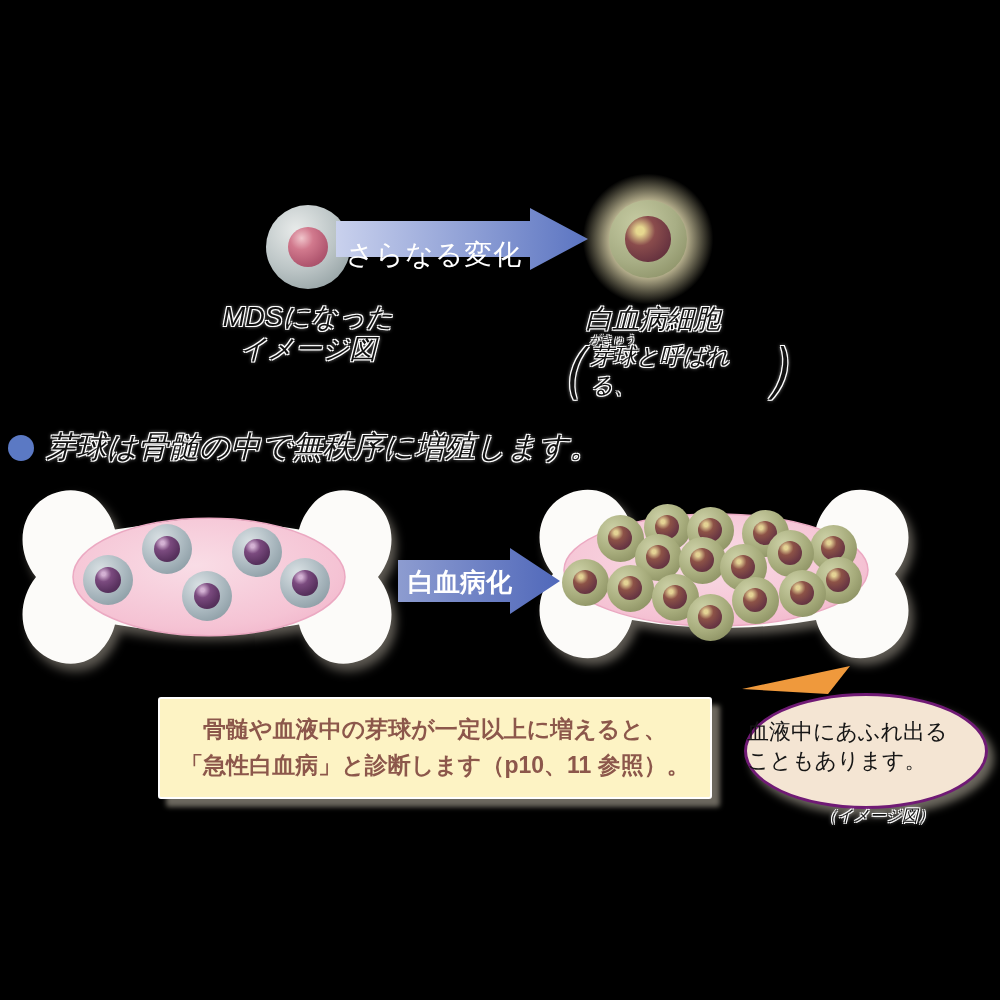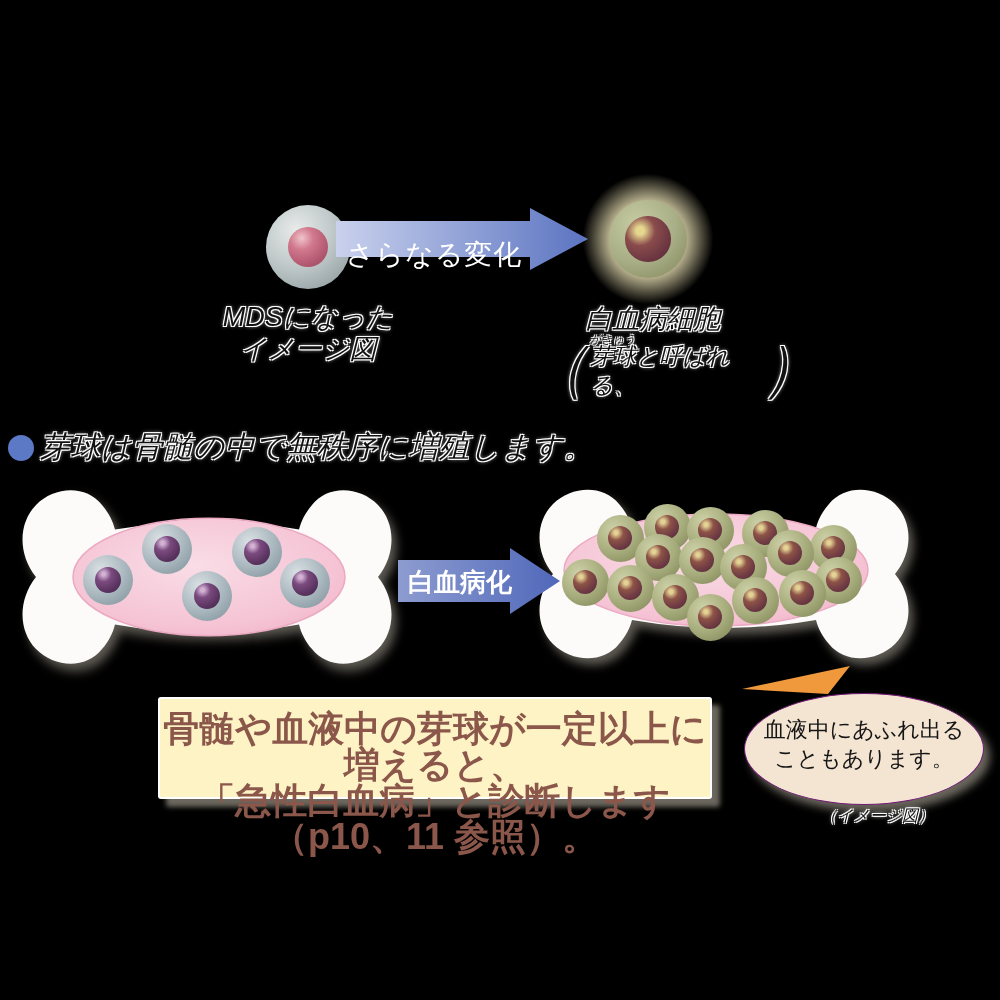--- a/index.html
+++ b/index.html
@@ -23,45 +23,45 @@
      background:radial-gradient(circle at 33% 32%, #e6d78f 0%, #e6d78f 9%, #8a4c4c 34%, #6b3641 70%, #51282f 100%);}
   .cell-label{font-size:27px;font-weight:500;text-align:center;line-height:32px;}
   .mds-label{left:210px;top:301px;width:196px;}
   .leu-label{left:553px;top:303px;width:200px;}
   
   .note{left:530px;top:334px;width:290px;display:flex;align-items:center;justify-content:center;}
   .note .paren{font-size:58px;font-weight:300;line-height:58px;transform:scaleY(1.08);}
   .note .lines{font-size:23px;font-weight:500;line-height:29px;text-align:left;padding:0 2px;}
   .note ruby rt{font-size:11px;font-weight:400;}
   
-  .heading{left:8px;top:427px;display:flex;align-items:center;gap:6px;}
+  .heading{left:8px;top:427px;display:flex;align-items:center;gap:12px;}
   .bullet{width:26px;height:26px;border-radius:50%;}
   .heading .txt{font-size:30px;font-weight:500;letter-spacing:0.5px;}
   
   .arrow1-label{left:344px;top:236px;width:180px;text-align:center;
      font-size:28px;font-weight:500;color:#fff;letter-spacing:1px;}
   .arrow2-label{left:398px;top:565px;width:114px;text-align:right;
      font-size:26px;font-weight:600;color:#fff;}
   
   svg.bone{overflow:visible;}
   .bone-path{filter:drop-shadow(5px 7px 5px rgba(110,106,98,0.85));}
   
   .cell{position:absolute;border-radius:50%;}
   .cell .nucleus{position:absolute;inset:24%;border-radius:50%;}
   .cell-left{background:radial-gradient(circle at 35% 30%, #dae1e4 0%, #a9b7be 52%, #8a9ba3 85%, #798a92 100%);}
   .cell-left .nucleus{background:radial-gradient(circle at 33% 27%, #d3b1d3 0%, #d3b1d3 7%, #7b4b7f 30%, #59325f 68%, #452749 100%);}
   .cell-right{background:radial-gradient(circle at 35% 30%, #cdd1a7 0%, #a7ac7c 52%, #8a8f61 85%, #787d52 100%);}
   .cell-right .nucleus{background:radial-gradient(circle at 33% 28%, #e4d294 0%, #e4d294 8%, #8d5347 32%, #6b3843 68%, #532a34 100%);}
   
   .diag{left:158px;top:697px;width:550px;height:98px;border:2px solid #fff;border-radius:3px;
         box-shadow:8px 8px 5px #6b675e;text-align:center;}
-  .diag .txt{margin-top:12px;font-size:36px;font-weight:700;line-height:36px;}
+  .diag .txt{margin-top:12px;font-size:23px;font-weight:700;line-height:36px;}
   
   .callout{left:744px;top:693px;width:238px;height:110px;border-radius:50%;
-        border:1px solid #701a75;box-shadow:6px 7px 9px #6b675e;text-align:center;}
+        border:3px solid #701a75;box-shadow:6px 7px 9px #6b675e;}
   .callout .txt{margin-top:21px;font-size:22px;font-weight:500;line-height:29px;color:#151515;}
   .caption{left:775px;top:806px;width:205px;text-align:center;font-size:16px;font-weight:500;}
 </style>
 </head>
 <body>
 
 <div class="stage">
 
   <svg width="0" height="0" style="position:absolute">
     <defs>

